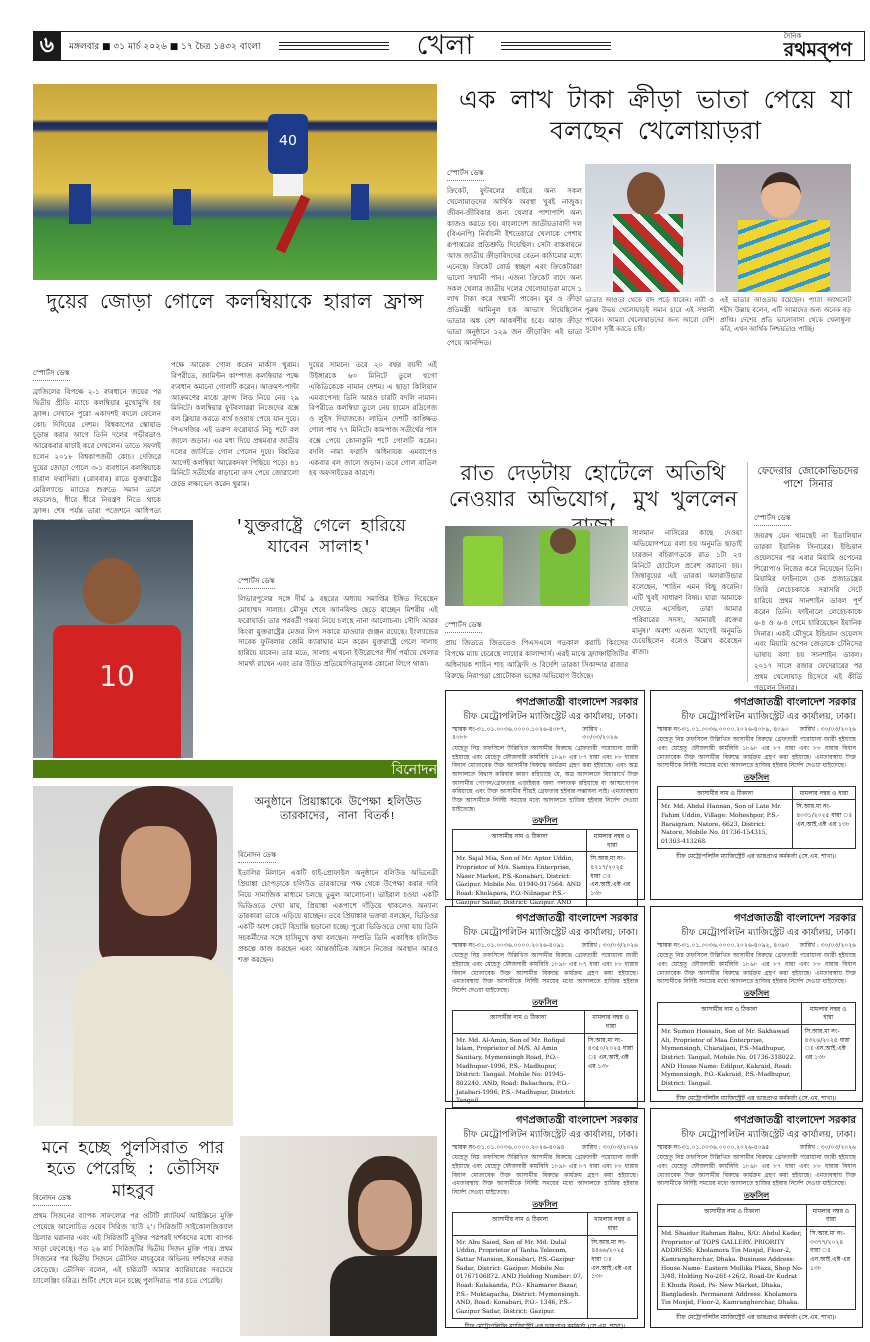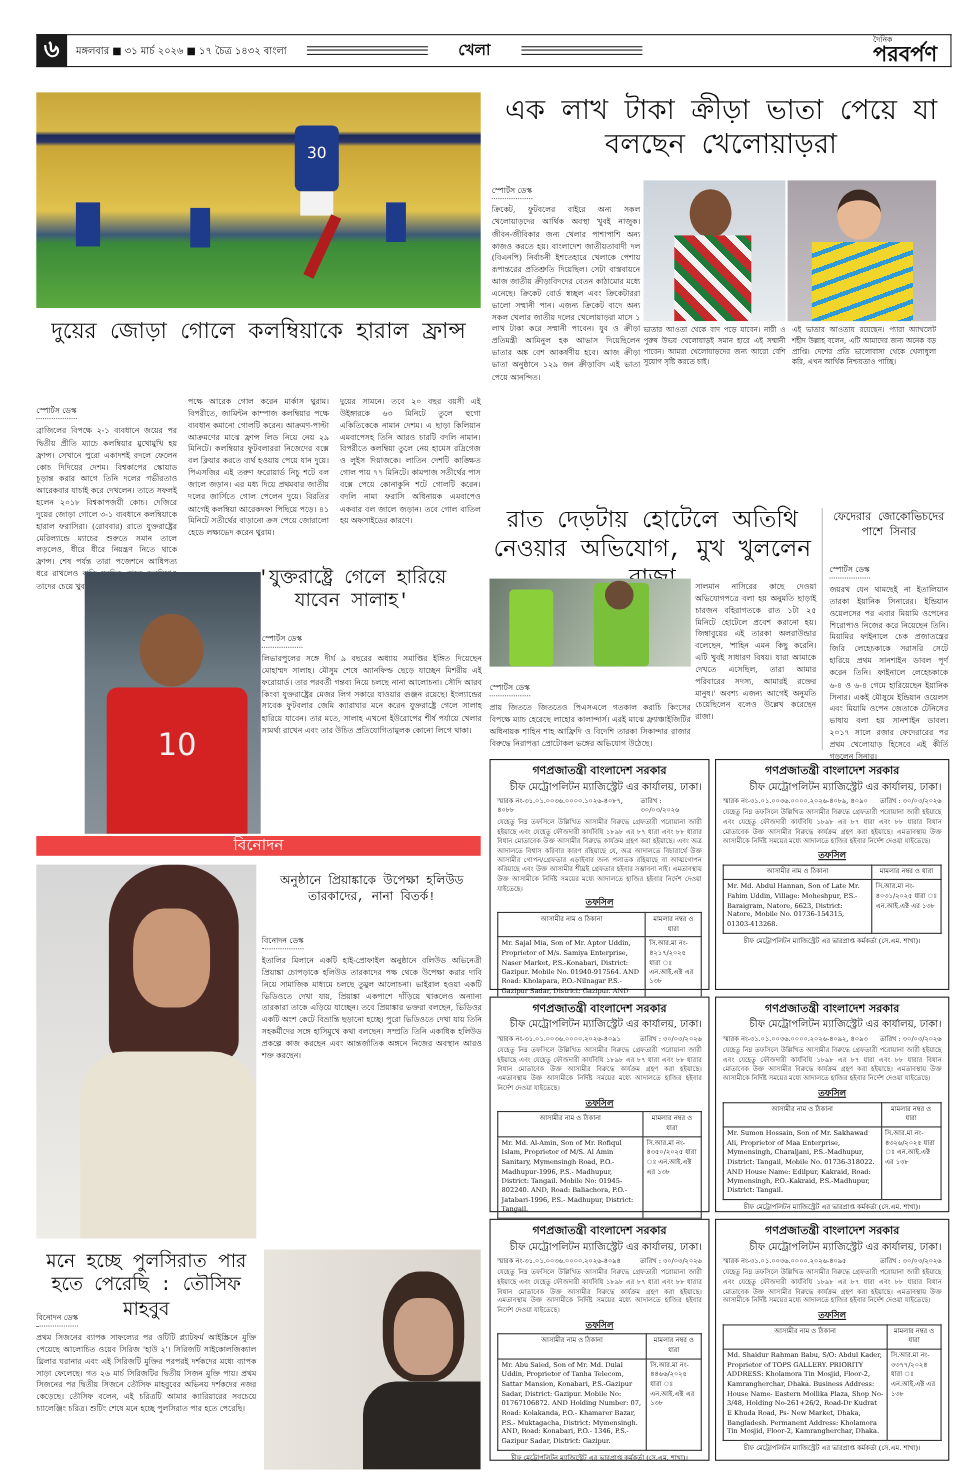--- a/index.html
+++ b/index.html
@@ -3,32 +3,32 @@
 <meta charset="utf-8">
 <style>
 *{box-sizing:border-box;margin:0;padding:0}
 body{width:870px;height:1342px;background:#fff;font-family:"DejaVu Serif",serif;color:#111;position:relative;overflow:hidden}
 .abs{position:absolute}
 .hdr{left:33px;top:31px;width:832px;height:30px;border:1px solid #222;border-left:none;display:flex;align-items:center}
 .pgnum{width:28px;height:30px;background:#1b1b1b;color:#fff;font-size:22px;font-weight:bold;display:flex;align-items:center;justify-content:center;margin-top:-1px}
 .dateline{font-size:9px;margin-left:8px;white-space:nowrap}
 .lines{width:110px;height:8px;border-top:1px solid #222;border-bottom:1px solid #222;margin:0 18px;position:relative}
 .lines:after{content:"";position:absolute;left:0;right:0;top:2px;height:2px;border-top:1px solid #222}
-.section{font-size:14px;font-weight:bold;margin:0 10px}
+.section{font-size:27px;font-weight:normal;margin:0 10px}
 .logo{margin-left:auto;margin-right:12px;text-align:left;line-height:1}
 .logo .small{font-size:7px}
 .logo .big{font-size:19px;font-weight:bold}
 .photo{overflow:hidden}
 .headline{font-family:Liberation Mono, monospace;text-align:center;line-height:1.25}
 .byline{font-size:7px;border-bottom:1px dotted #777;display:inline-block;padding-bottom:1px}
 .body{font-size:7px;line-height:1.55;text-align:justify;color:#222}
 .cols3{display:grid;grid-template-columns:1fr 1fr 1fr;column-gap:10px}
-.band{background:#ef4444;color:#fff;text-align:center;font-size:14px;font-family:"DejaVu Sans",sans-serif}
+.band{background:#4d7c0f;color:#fff;text-align:right;font-size:14px;font-family:"DejaVu Sans",sans-serif}
 .notice{border:1px solid #222;padding:4px 6px;font-size:6px;line-height:1.45;background:#fff}
-.notice .n1{text-align:center;font-size:10px;font-weight:bold}
+.notice .n1{text-align:right;font-size:10px;font-weight:bold}
 .notice .n2{text-align:right;font-size:9px}
 .notice .meta{display:flex;justify-content:space-between;font-size:6px;margin:2px 0}
 .notice .ntext{text-align:justify;color:#333}
 .notice .tcap{text-align:center;font-size:8px;text-decoration:underline;margin:2px 0;font-weight:bold}
 .notice table{width:100%;border-collapse:collapse;font-size:6px}
 .notice td,.notice th{border:1px solid #333;padding:2px 3px;vertical-align:top;font-weight:normal}
 .notice .sig{text-align:center;font-size:6px;margin-top:3px}
 .caption{font-size:6.5px;line-height:1.5;color:#222;text-align:justify}
 .vr{background:#bbb;width:1px}
 </style>
@@ -40,26 +40,26 @@
   <span class="dateline">
     <span>মঙ্গলবার</span> ■
     <span>৩১ মার্চ ২০২৬</span> ■
     <span>১৭ চৈত্র ১৪৩২ বাংলা</span>
   </span>
   <div class="lines"></div>
   <span class="section">খেলা</span>
   <div class="lines"></div>
   <div class="logo">
     <div class="small">দৈনিক</div>
-    <div class="big">পরবর্পণ</div>
+    <div class="big">রথমব্পণ</div>
   </div>
 </div>
 
 <div class="abs photo" style="left:33px;top:84px;width:404px;height:196px;background:linear-gradient(180deg,#c8a63a 0%,#d9b84a 18%,#1d2a5a 20%,#2b3566 23%,#caa637 25%,#e0c24e 55%,#3d5a7a 66%,#3b8a3a 70%,#5aa83e 100%);">
-  <div style="position:absolute;left:235px;top:30px;width:40px;height:60px;background:#1e3a8a;border-radius:6px;color:#fff;font-size:14px;text-align:center;padding-top:18px;font-family:'DejaVu Sans',sans-serif">30</div>
+  <div style="position:absolute;left:235px;top:30px;width:40px;height:60px;background:#1e3a8a;border-radius:6px;color:#fff;font-size:14px;text-align:center;padding-top:18px;font-family:'DejaVu Sans',sans-serif">40</div>
   <div style="position:absolute;left:240px;top:90px;width:30px;height:22px;background:#f2f2f2"></div>
   <div style="position:absolute;left:255px;top:110px;width:10px;height:60px;background:#b11d1d;transform:rotate(25deg)"></div>
   <div style="position:absolute;left:36px;top:100px;width:22px;height:40px;background:#1e3a8a"></div>
   <div style="position:absolute;left:140px;top:105px;width:18px;height:36px;background:#1e3a8a"></div>
   <div style="position:absolute;left:318px;top:100px;width:18px;height:36px;background:#1e3a8a"></div>
 </div>
 <div class="abs headline" style="left:40px;top:290px;width:390px;font-size:20px;">দুয়ের জোড়া গোলে কলম্বিয়াকে হারাল ফ্রান্স</div>
 <div class="abs" style="left:33px;top:360px;width:404px;">
   <div class="cols3">
     <div>
@@ -101,21 +101,21 @@
   <p class="body">সালমান নাসিরের কাছে দেওয়া অভিযোগপত্রে বলা হয় অনুমতি ছাড়াই চারজন বহিরাগতকে রাত ১টা ২৫ মিনিটে হোটেলে প্রবেশ করানো হয়। জিম্বাবুয়ের এই তারকা অলরাউন্ডার বলেছেন, 'শাহিন এমন কিছু করেনি। এটি খুবই সাধারণ বিষয়। যারা আমাকে দেখতে এসেছিল, তারা আমার পরিবারের সদস্য, আমারই রক্তের মানুষ।' অবশ্য এজন্য আগেই অনুমতি চেয়েছিলেন বলেও উল্লেখ করেছেন রাজা।</p>
 </div>
 
 <div class="abs vr" style="left:747px;top:462px;height:220px"></div>
 <div class="abs headline" style="left:752px;top:466px;width:112px;font-size:10px;">ফেদেরার জোকোভিচদের পাশে সিনার</div>
 <div class="abs" style="left:754px;top:505px;width:108px;">
   <span class="byline">স্পোর্টস ডেস্ক</span>
   <p class="body" style="margin-top:5px">জয়রথ যেন থামছেই না ইতালিয়ান তারকা ইয়ানিক সিনারের। ইন্ডিয়ান ওয়েলসের পর এবার মিয়ামি ওপেনের শিরোপাও নিজের করে নিয়েছেন তিনি। মিয়ামির ফাইনালে চেক প্রজাতন্ত্রের জিরি লেহেচকাকে সরাসরি সেটে হারিয়ে প্রথম সানশাইন ডাবল পূর্ণ করেন তিনি। ফাইনালে লেহেচকাকে ৬-৪ ও ৬-৪ গেমে হারিয়েছেন ইয়ানিক সিনার। একই মৌসুমে ইন্ডিয়ান ওয়েলস এবং মিয়ামি ওপেন জেতাকে টেনিসের ভাষায় বলা হয় সানশাইন ডাবল। ২০১৭ সালে রজার ফেদেরারের পর প্রথম খেলোয়াড় হিসেবে এই কীর্তি গড়লেন সিনার।</p>
 </div>
 
-<div class="abs photo" style="left:33px;top:520px;width:160px;height:238px;background:linear-gradient(180deg,#3e4a55,#6b7a83 40%,#8a9299);margin-left:44px;">
+<div class="abs photo" style="left:33px;top:520px;width:160px;height:238px;background:linear-gradient(180deg,#3e4a55,#6b7a83 40%,#8a9299);">
   <div style="position:absolute;left:50px;top:38px;width:58px;height:66px;border-radius:50%;background:#8a5a3a"></div>
   <div style="position:absolute;left:20px;top:105px;width:128px;height:133px;background:#d42121;border-radius:10px 10px 0 0;color:#f0f0f0;font-size:28px;text-align:center;padding-top:35px;font-family:'DejaVu Sans',sans-serif">10</div>
 </div>
 <div class="abs headline" style="left:225px;top:516px;width:190px;font-size:17px;">'যুক্তরাষ্ট্রে গেলে হারিয়ে যাবেন সালাহ'</div>
 <div class="abs" style="left:238px;top:568px;width:200px;">
   <span class="byline">স্পোর্টস ডেস্ক</span>
   <p class="body" style="margin-top:5px">লিভারপুলের সঙ্গে দীর্ঘ ৯ বছরের অধ্যায় সমাপ্তির ইঙ্গিত দিয়েছেন মোহাম্মদ সালাহ। মৌসুম শেষে অ্যানফিল্ড ছেড়ে যাচ্ছেন মিশরীয় এই ফরোয়ার্ড। তার পরবর্তী গন্তব্য নিয়ে চলছে নানা আলোচনা। সৌদি আরব কিংবা যুক্তরাষ্ট্রের মেজর লিগ সকারে যাওয়ার গুঞ্জন রয়েছে। ইংল্যান্ডের সাবেক ফুটবলার জেমি ক্যারাঘার মনে করেন যুক্তরাষ্ট্রে গেলে সালাহ হারিয়ে যাবেন। তার মতে, সালাহ এখনো ইউরোপের শীর্ষ পর্যায়ে খেলার সামর্থ্য রাখেন এবং তার উচিত প্রতিযোগিতামূলক কোনো লিগে থাকা।</p>
 </div>
 
 <div class="abs band" style="left:33px;top:760px;width:404px;height:18px;line-height:18px;">বিনোদন</div>

